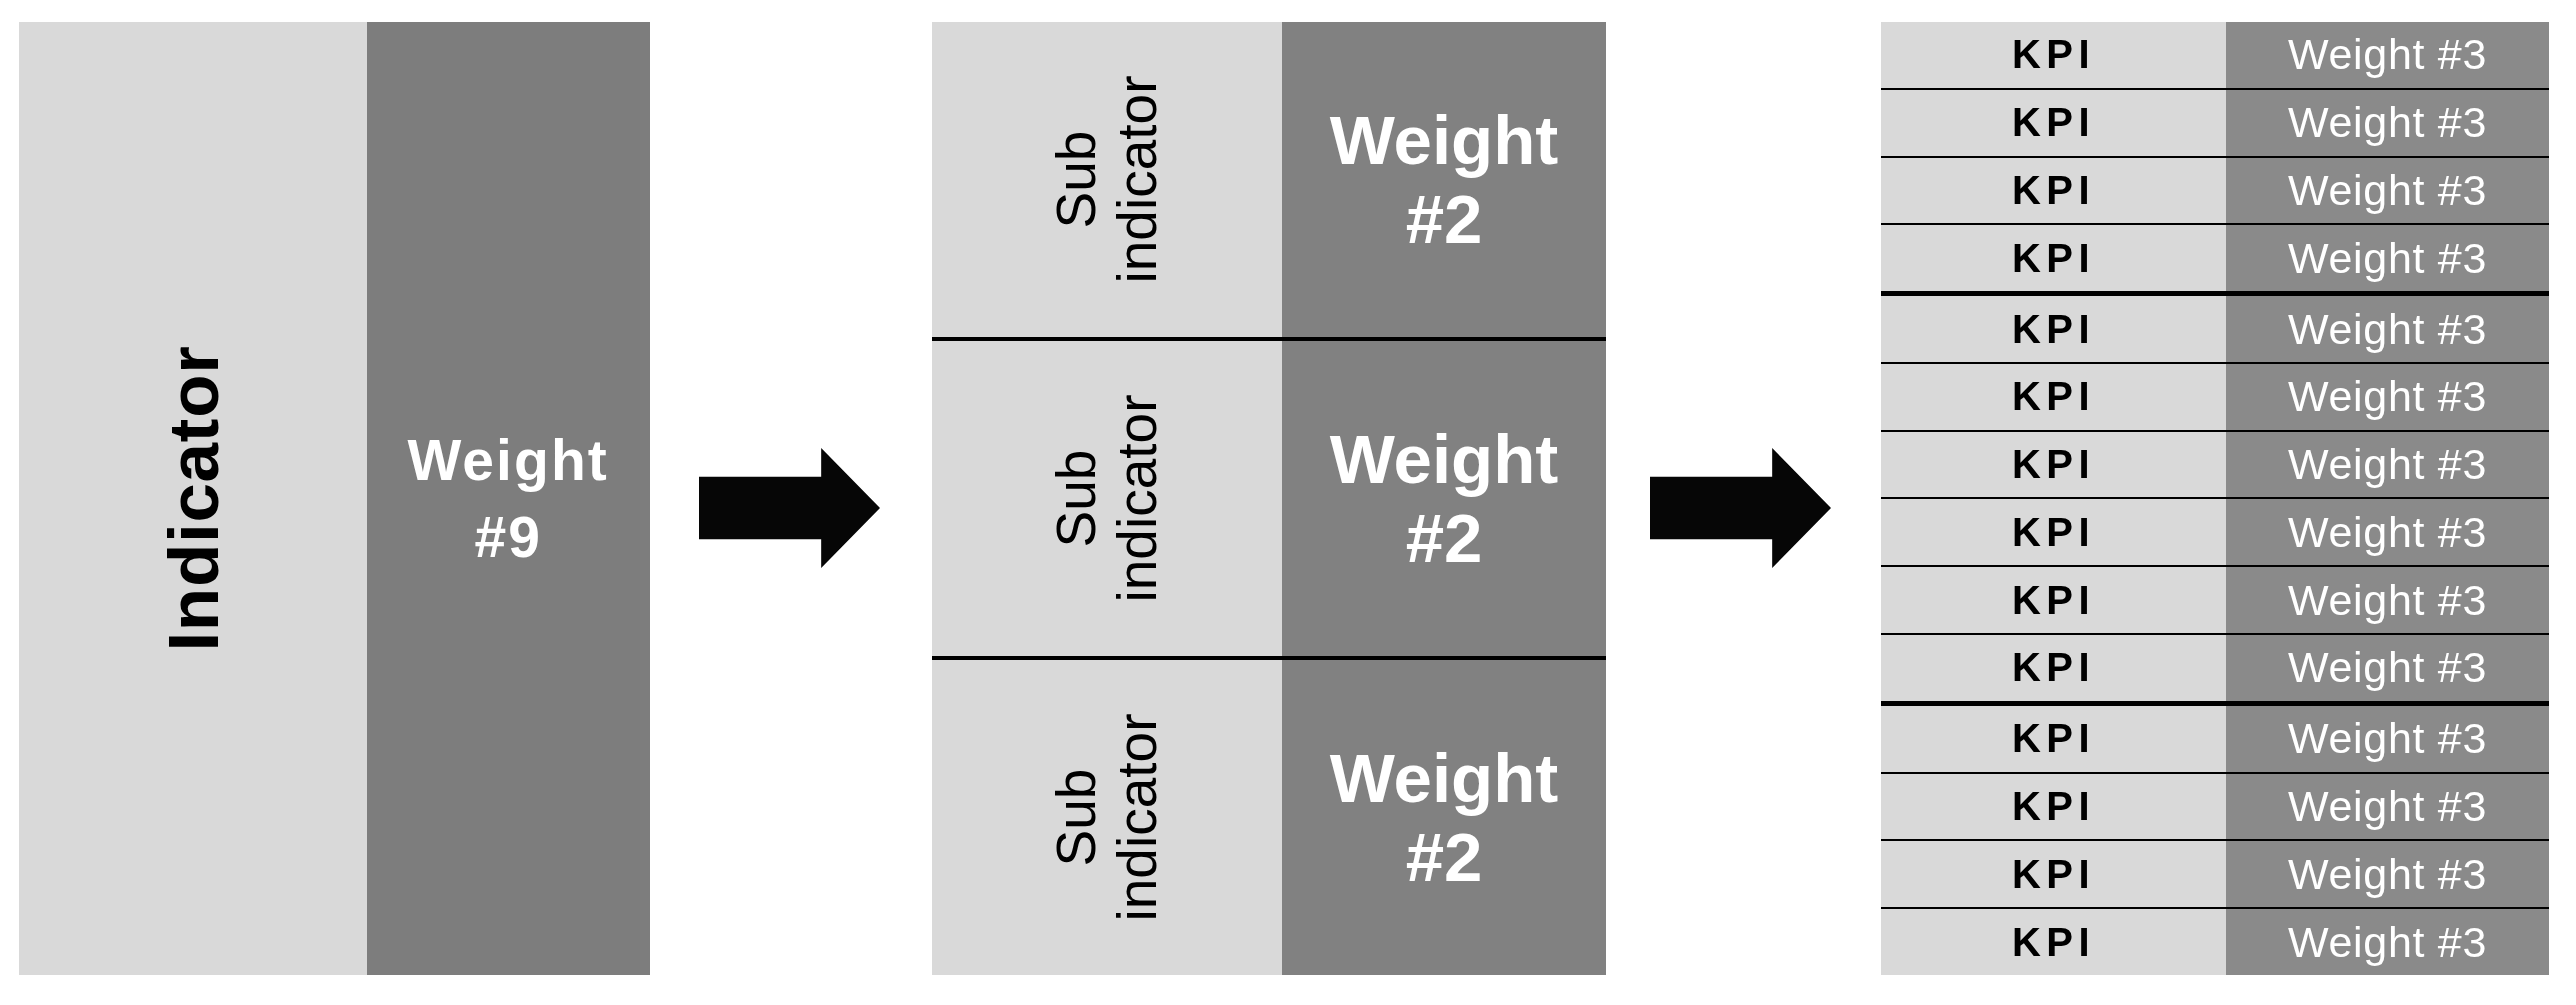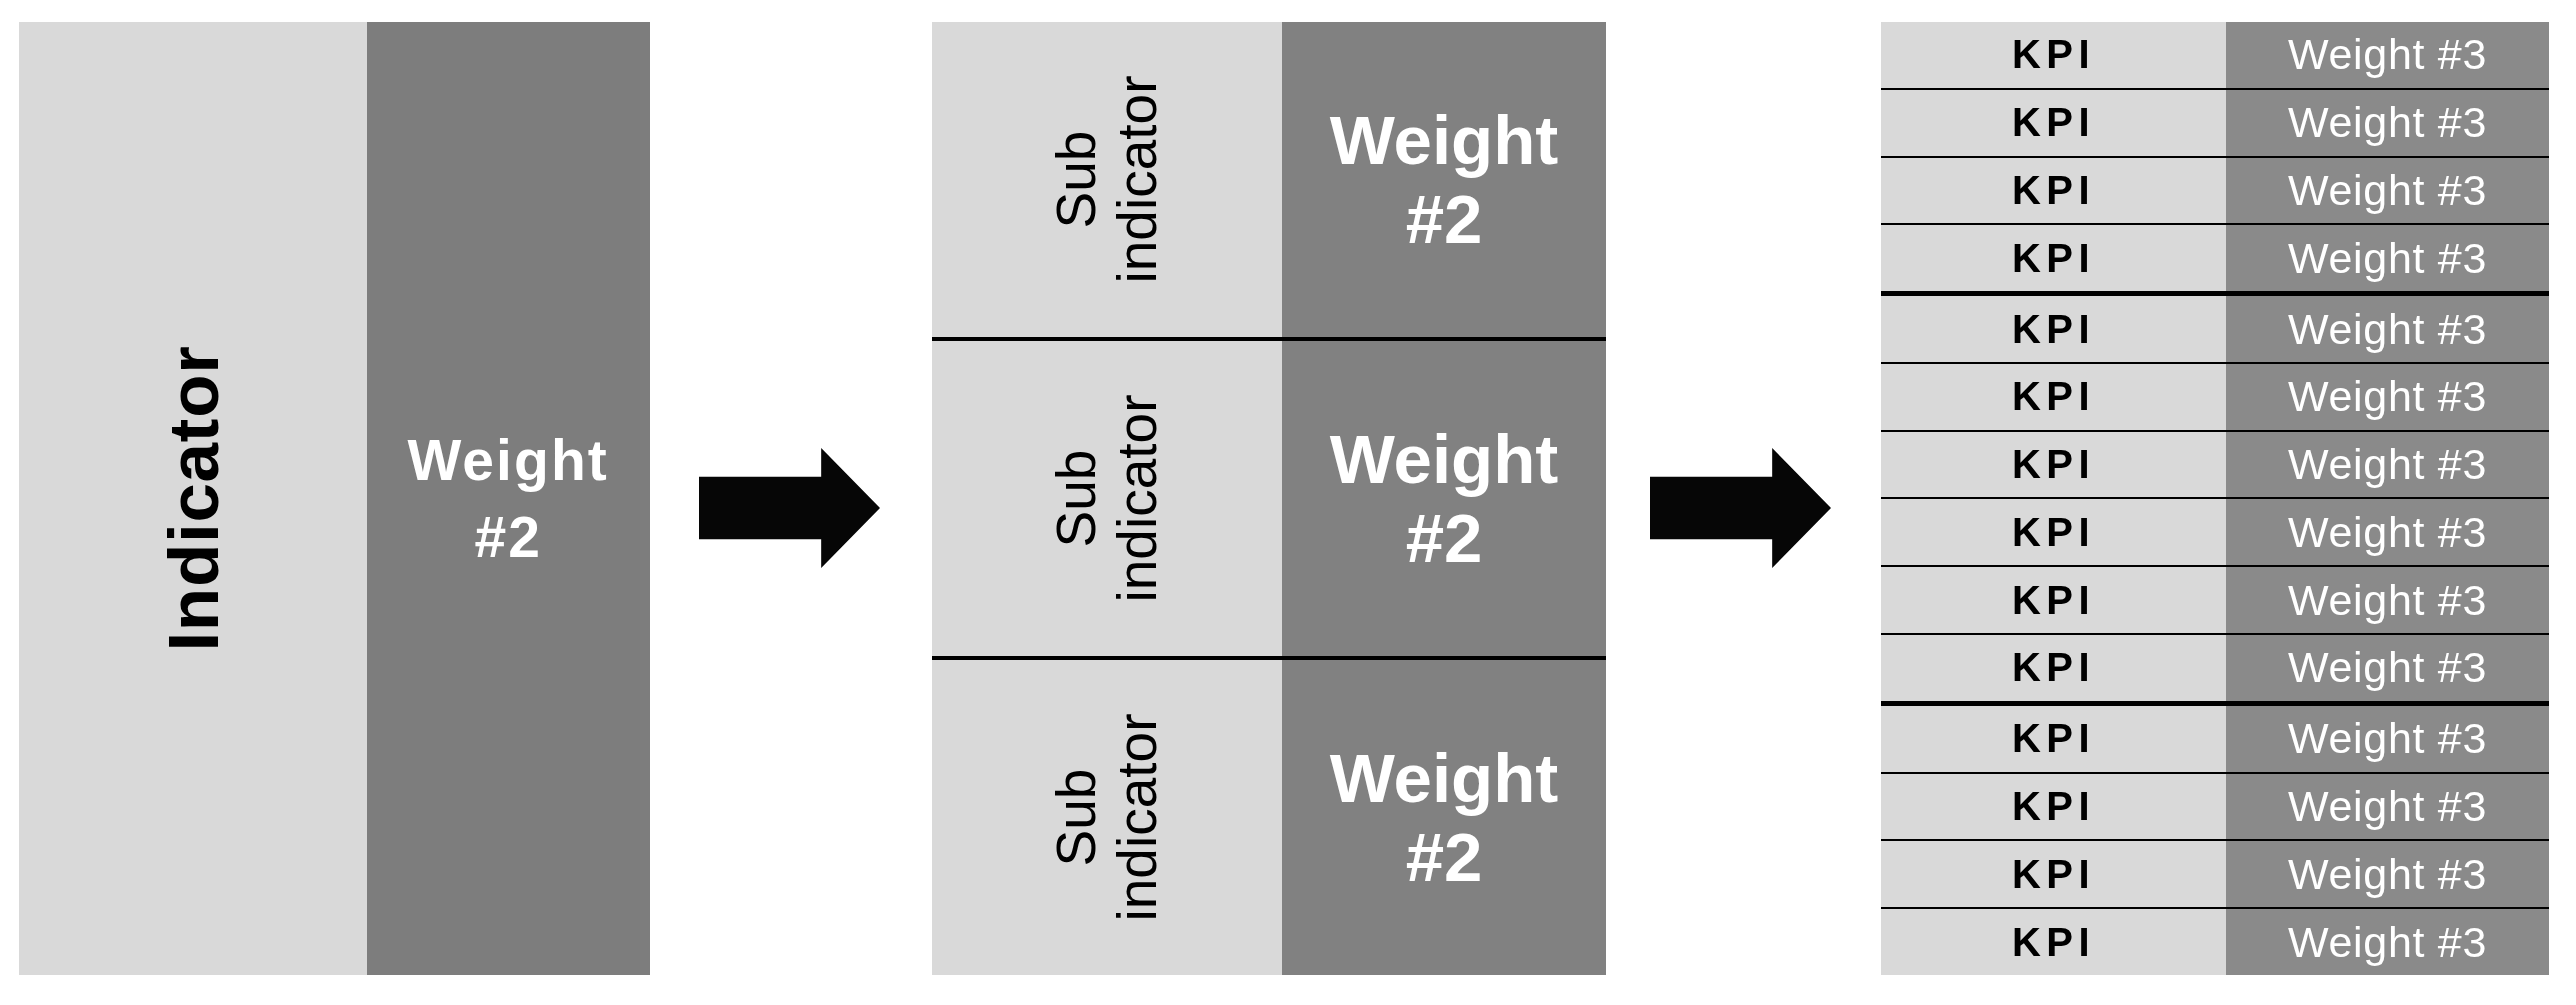--- a/index.html
+++ b/index.html
@@ -140,21 +140,21 @@
 <body>
 
 <div id="canvas">
 
   <section class="block block1">
     <div class="cell light">
       <span class="rot ind-label">Indicator</span>
     </div>
     <div class="cell dark">
       <span class="wlabel w1">Weight
-#2</span>
+#9</span>
     </div>
   </section>
 
   <div class="arrow arrow1"></div>
 
   <section class="block block2" id="sub-block">
   <div class="sec">
     <div class="cell light">
       <span class="rot sub-label">Sub
 indicator</span>

